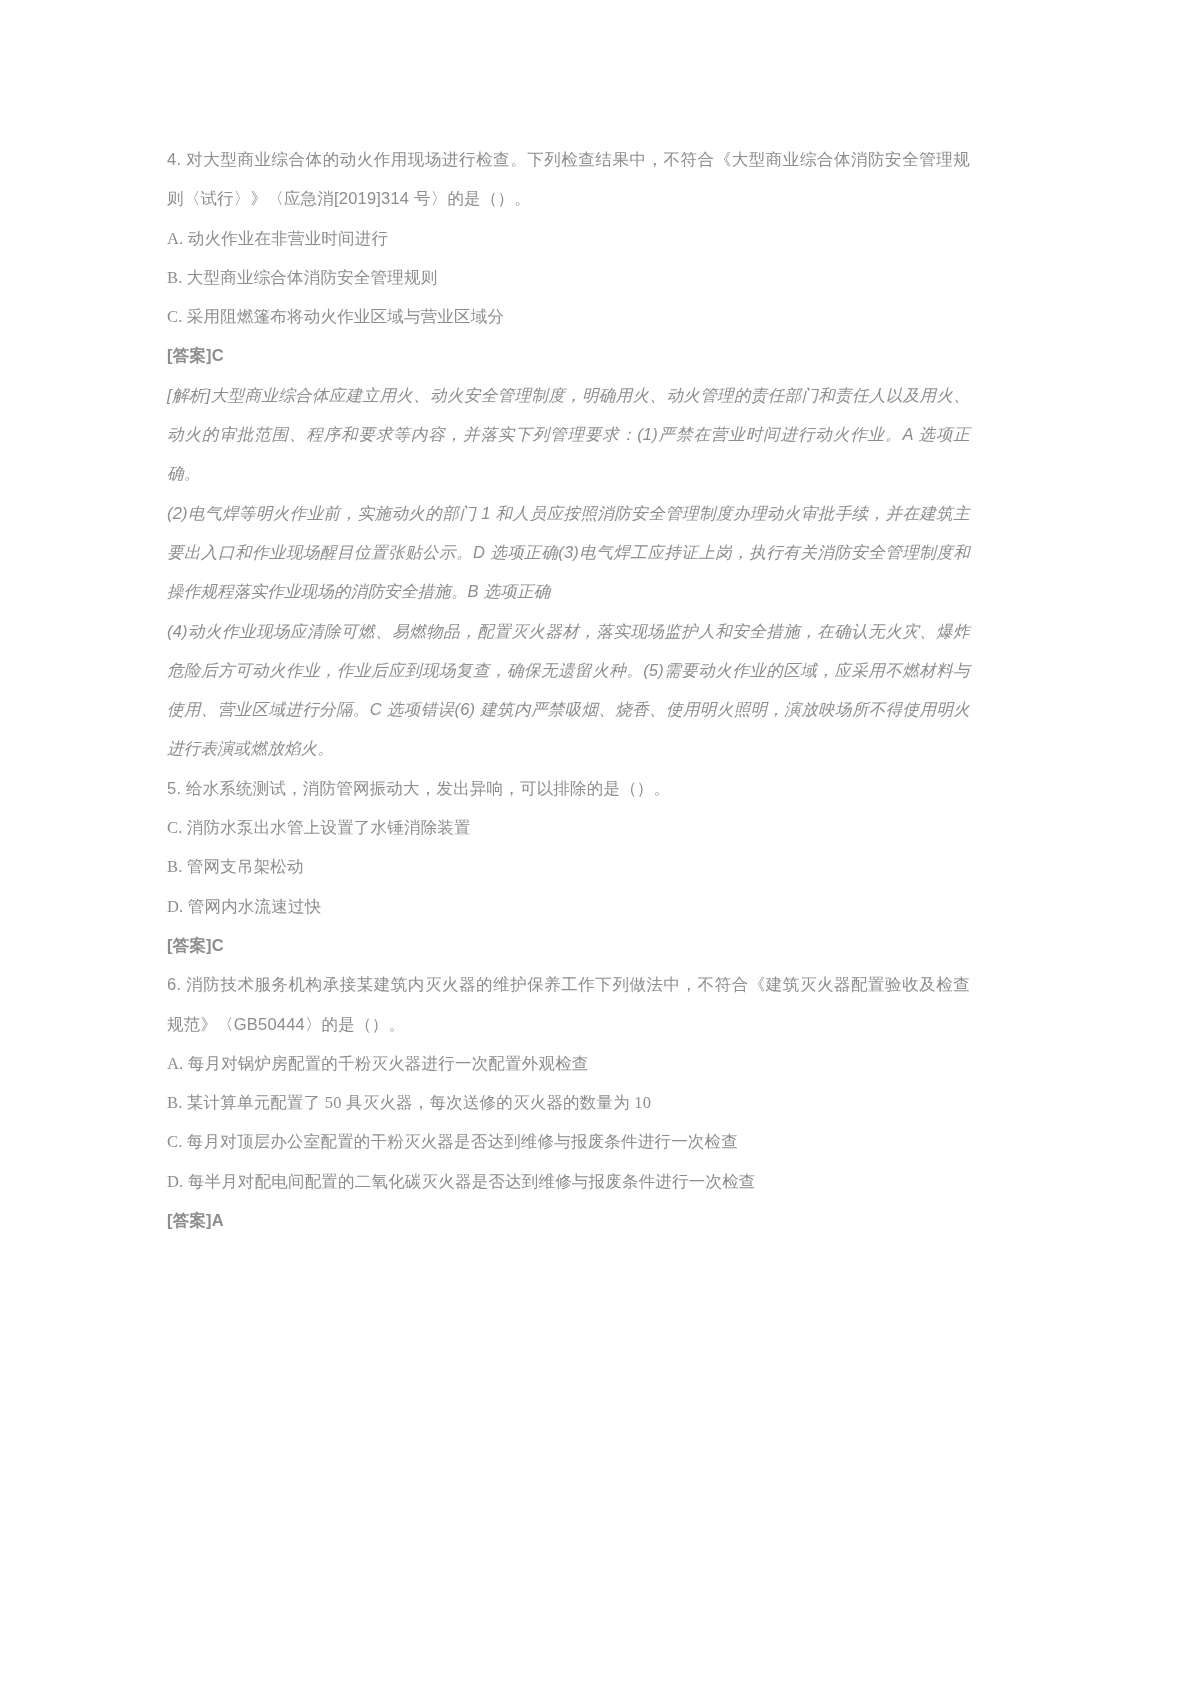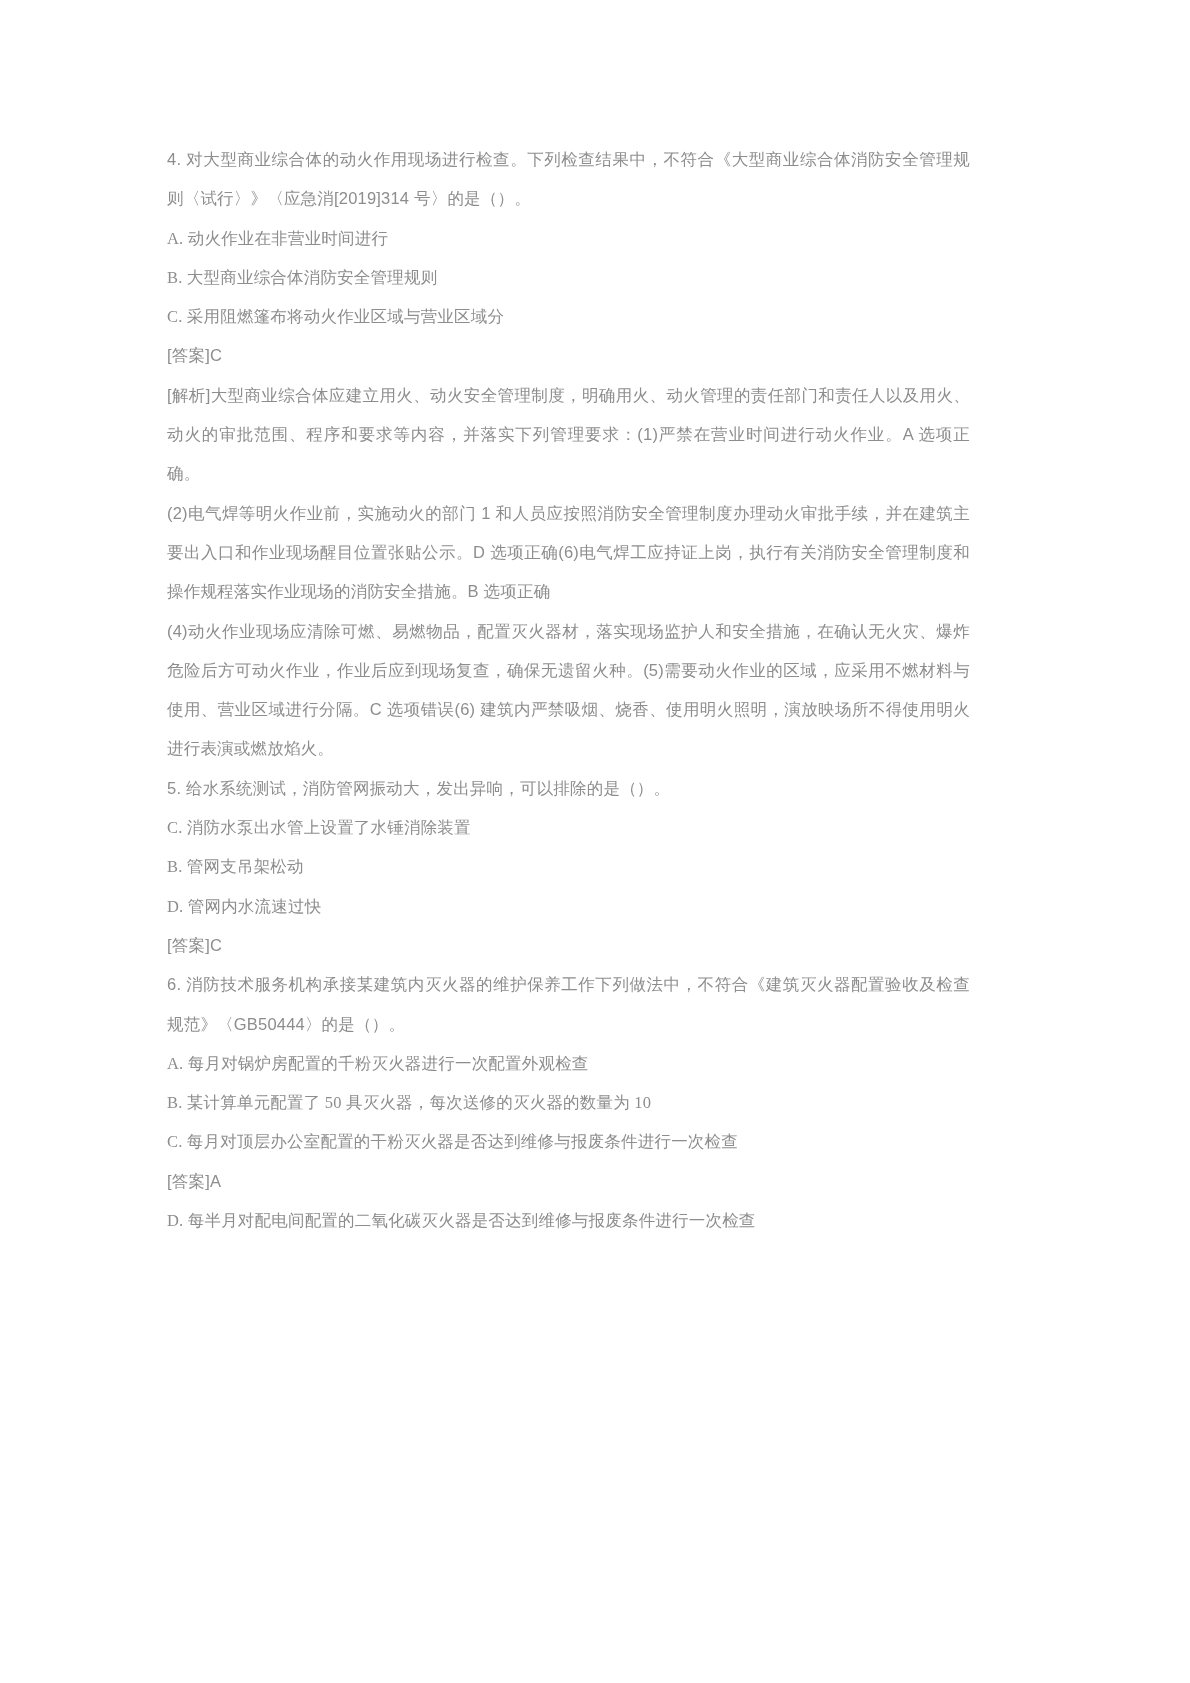--- a/index.html
+++ b/index.html
@@ -38,52 +38,54 @@
   }
   p.q {
     text-indent: 0;
   }
   p.opt {
     text-indent: 0;
     font-family: Liberation Serif, serif;
   }
   p.ans {
     text-indent: 0;
+    font-weight: bold;
   }
   p.exp {
     text-indent: 0;
+    font-style: italic;
   }
   
   .just {
     text-align: justify;
     text-align-last: left;
   }
 </style>
 </head>
 <body>
 
 <div class="page">
   <div class="doc-body">
 
     <p class="line q just">4. 对大型商业综合体的动火作用现场进行检查。下列检查结果中，不符合《大型商业综合体消防安全管理规则〈试行〉》〈应急消[2019]314 号〉的是（）。</p>
     <p class="line opt">A. 动火作业在非营业时间进行</p>
     <p class="line opt">B. 大型商业综合体消防安全管理规则</p>
     <p class="line opt">C. 采用阻燃篷布将动火作业区域与营业区域分</p>
     <p class="line ans">[答案]C</p>
     <p class="line exp just">[解析]大型商业综合体应建立用火、动火安全管理制度，明确用火、动火管理的责任部门和责任人以及用火、动火的审批范围、程序和要求等内容，并落实下列管理要求：(1)严禁在营业时间进行动火作业。A 选项正确。</p>
-    <p class="line exp just">(2)电气焊等明火作业前，实施动火的部门 1 和人员应按照消防安全管理制度办理动火审批手续，并在建筑主要出入口和作业现场醒目位置张贴公示。D 选项正确(6)电气焊工应持证上岗，执行有关消防安全管理制度和操作规程落实作业现场的消防安全措施。B 选项正确</p>
+    <p class="line exp just">(2)电气焊等明火作业前，实施动火的部门 1 和人员应按照消防安全管理制度办理动火审批手续，并在建筑主要出入口和作业现场醒目位置张贴公示。D 选项正确(3)电气焊工应持证上岗，执行有关消防安全管理制度和操作规程落实作业现场的消防安全措施。B 选项正确</p>
     <p class="line exp just">(4)动火作业现场应清除可燃、易燃物品，配置灭火器材，落实现场监护人和安全措施，在确认无火灾、爆炸危险后方可动火作业，作业后应到现场复查，确保无遗留火种。(5)需要动火作业的区域，应采用不燃材料与使用、营业区域进行分隔。C 选项错误(6) 建筑内严禁吸烟、烧香、使用明火照明，演放映场所不得使用明火进行表演或燃放焰火。</p>
 
     <p class="line q just">5. 给水系统测试，消防管网振动大，发出异响，可以排除的是（）。</p>
     <p class="line opt">C. 消防水泵出水管上设置了水锤消除装置</p>
     <p class="line opt">B. 管网支吊架松动</p>
     <p class="line opt">D. 管网内水流速过快</p>
     <p class="line ans">[答案]C</p>
 
     <p class="line q just">6. 消防技术服务机构承接某建筑内灭火器的维护保养工作下列做法中，不符合《建筑灭火器配置验收及检查规范》〈GB50444〉的是（）。</p>
     <p class="line opt">A. 每月对锅炉房配置的千粉灭火器进行一次配置外观检查</p>
     <p class="line opt">B. 某计算单元配置了 50 具灭火器，每次送修的灭火器的数量为 10</p>
     <p class="line opt">C. 每月对顶层办公室配置的干粉灭火器是否达到维修与报废条件进行一次检查</p>
+    <p class="line opt">D. 每半月对配电间配置的二氧化碳灭火器是否达到维修与报废条件进行一次检查</p>
     <p class="line ans">[答案]A</p>
-    <p class="line opt">D. 每半月对配电间配置的二氧化碳灭火器是否达到维修与报废条件进行一次检查</p>
 
   </div>
 </div>
 
 </body></html>

